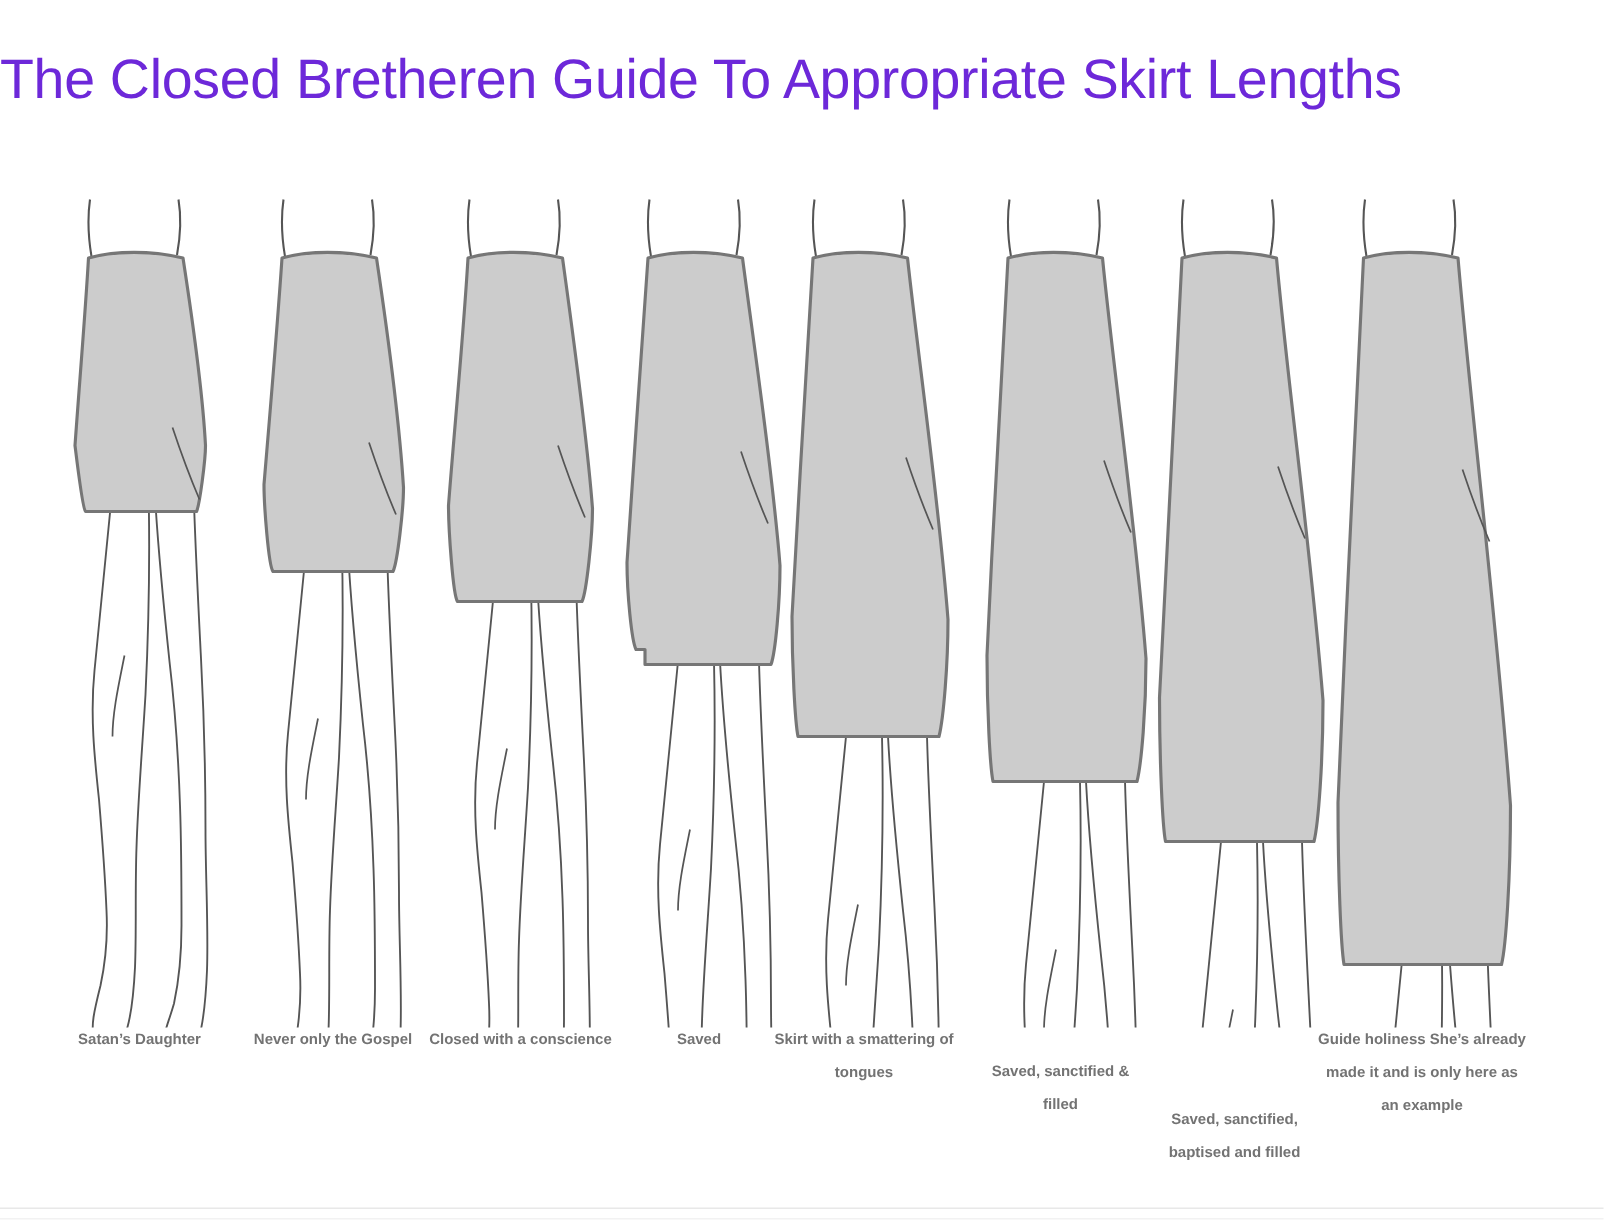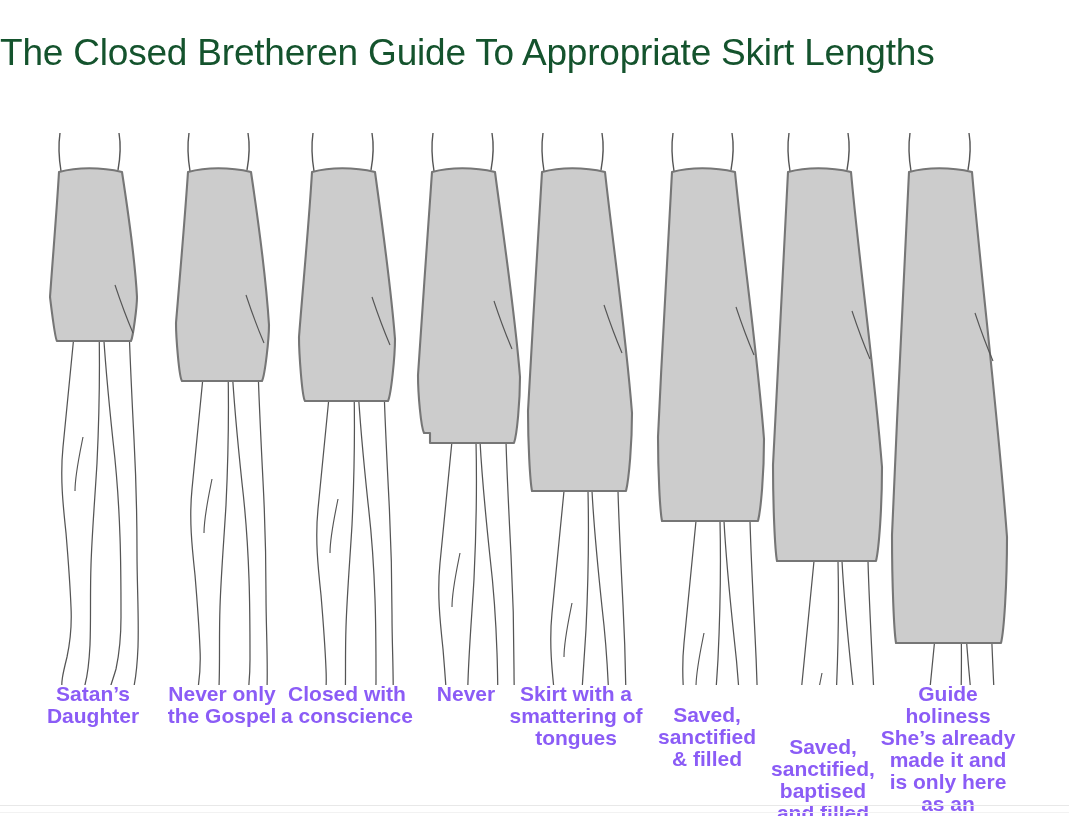--- a/index.html
+++ b/index.html
@@ -24,21 +24,21 @@
   }
   #title {
     position: absolute;
     left: 0;
     top: 32px;
     width: 861px;
     text-align: left;
     font-family: "Liberation Sans", sans-serif;
     font-size: 37px;
     font-weight: 400;
-    color: #14532d;
+    color: #6d28d9;
     letter-spacing: -0.2px;
     white-space: nowrap;
   }
   #figures {
     position: absolute;
     left: 0;
     top: 125px;
     width: 1069px;
     height: 560px;
   }
@@ -50,23 +50,23 @@
     left: 0;
     top: 678px;
     width: 1069px;
     height: 130px;
   }
   .label {
     position: absolute;
     text-align: center;
     font-family: "Liberation Sans", sans-serif;
     font-weight: bold;
-    font-size: 21px;
+    font-size: 10px;
     line-height: 22px;
-    color: #8b5cf6;
+    color: #737373;
   }
   .bottom-rule {
     position: absolute;
     left: 0;
     top: 805px;
     width: 1069px;
     height: 1px;
     background: #e8e8e8;
   }
   .bottom-rule2 {
@@ -270,21 +270,21 @@
           </g>
       </g>
 
     </svg>
   </div>
 
   <div id="labels">
     <div class="label" style="left:33px;  top:5px;  width:120px;">Satan’s Daughter</div>
     <div class="label" style="left:157px; top:5px;  width:130px;">Never only the Gospel</div>
     <div class="label" style="left:281px; top:5px;  width:132px;">Closed with a conscience</div>
-    <div class="label" style="left:414px; top:5px;  width:104px;">Never</div>
+    <div class="label" style="left:414px; top:5px;  width:104px;">Saved</div>
     <div class="label" style="left:508px; top:5px;  width:136px;">Skirt with a smattering of tongues</div>
     <div class="label" style="left:649px; top:26px; width:116px;">Saved, sanctified &amp; filled</div>
     <div class="label" style="left:760px; top:26px; width:126px;margin-top:32px;">Saved, sanctified, baptised and filled</div>
     <div class="label" style="left:878px; top:5px;  width:140px;">Guide holiness She’s already made it and is only here as an example</div>
   </div>
 
   <div class="bottom-rule"></div>
   <div class="bottom-rule2"></div>
 
 </div>

